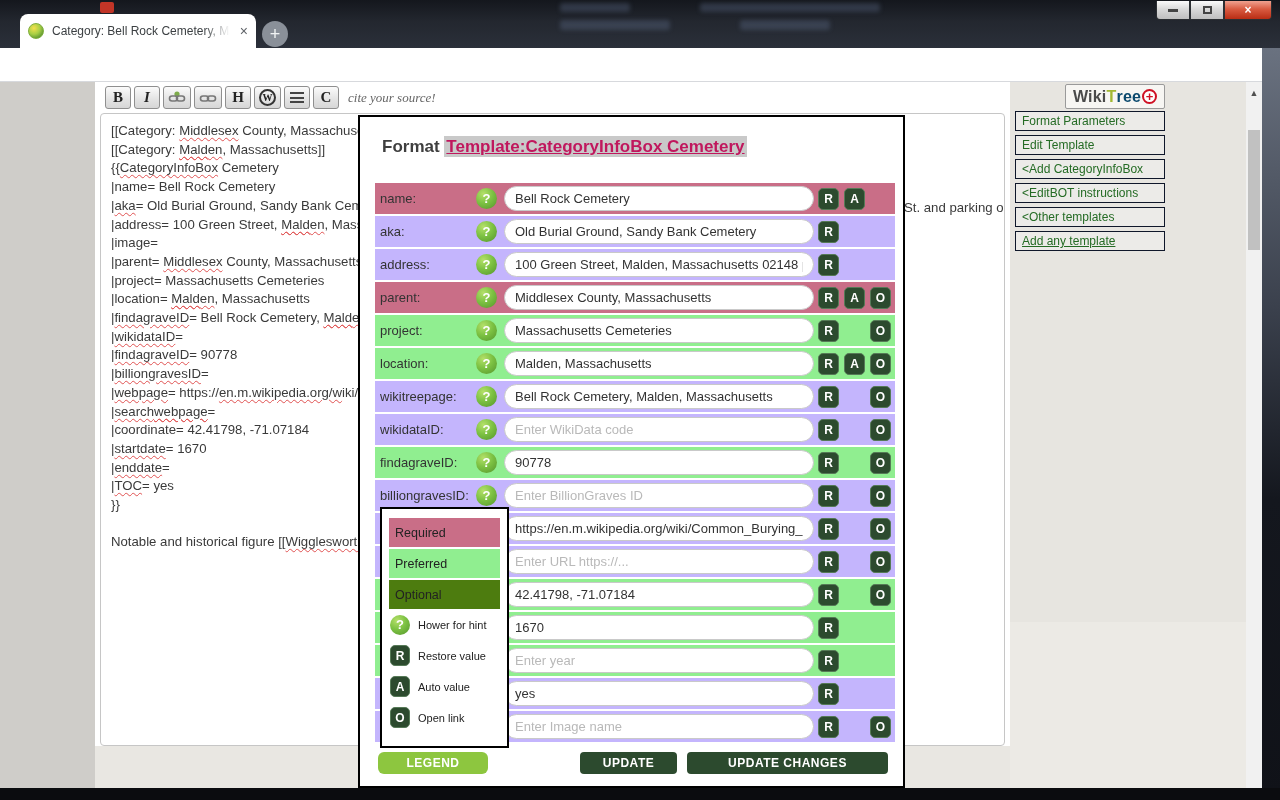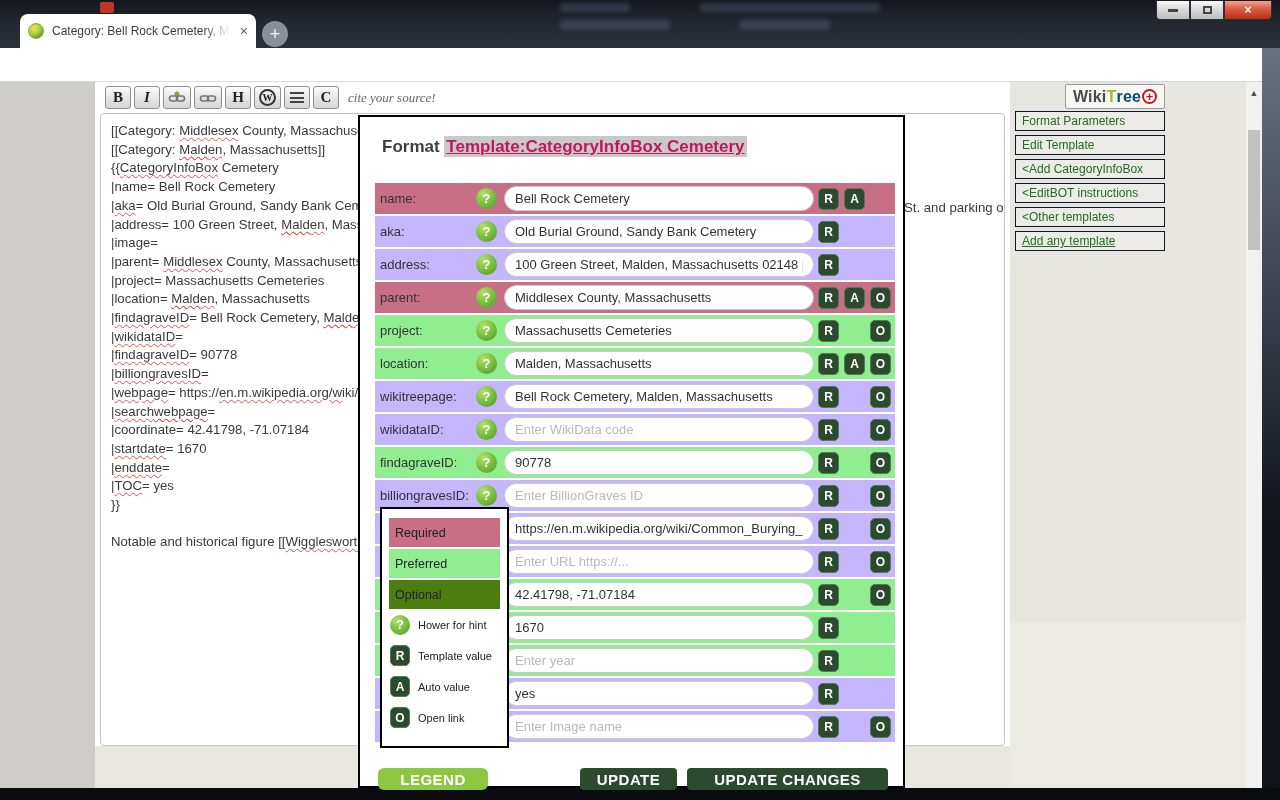--- a/index.html
+++ b/index.html
@@ -108,22 +108,22 @@
     background:radial-gradient(circle at 35% 28%, #b5e06a 0%, #7dc243 45%, #53942a 100%);
     color:#fff; font-weight:bold; font-size:13px; display:flex; align-items:center; justify-content:center; }
   .frow input { margin-left:7px; width:310px; height:25px; border:1px solid #c9c9c9; border-radius:13px; padding:0 10px;
     font-size:13px; color:#333; font-family:"Liberation Sans", sans-serif; outline:none; background:#fff; }
   .frow input::placeholder { color:#b9b9b9; }
   .slots { margin-left:auto; display:flex; gap:5px; padding-right:4px; }
   .mbtn { width:21px; height:22px; border-radius:5px; background:#2c4a2e; color:#fff; font-weight:bold; font-size:12px;
     display:flex; align-items:center; justify-content:center; border:1px solid #567a57; }
   .mbtn-empty { width:21px; height:22px; }
 
-  .m-footer-btn { position:absolute; height:22px; border-radius:6px; color:#fff; font-weight:bold; font-size:15px;
-    display:flex; align-items:center; justify-content:center; letter-spacing:.5px; border:none;margin-top:16px; }
+  .m-footer-btn { position:absolute; height:22px; border-radius:6px; color:#fff; font-weight:bold; font-size:12px;
+    display:flex; align-items:center; justify-content:center; letter-spacing:.5px; border:none; }
   .legend-btn { left:18px; top:635px; width:110px; background:#8dc63f; }
   .close-btn { left:220px; top:635px; width:97px; background:#2c4a2e; border-radius:4px; }
   .update-btn { left:327px; top:635px; width:201px; background:#2c4a2e; border-radius:4px; }
 
   
   .legend-pop { left:20px; top:390px; width:129px; height:241px; background:#fff; border:2px solid #000; z-index:60; position:absolute; }
   .sw { margin:2px 7px 0 7px; height:29px; display:flex; align-items:center; padding-left:6px; font-size:12.5px; color:#222; }
   .sw:first-child { margin-top:9px; }
   .sw.required { background:#c96e87; }
   .sw.preferred { background:#90ee90; }
@@ -465,21 +465,21 @@
     <div class="legend-pop" id="legend-pop">
         <div class="sw required">Required</div>
         <div class="sw preferred">Preferred</div>
         <div class="sw optional">Optional</div>
         <div class="li-row">
           <span class="help">?</span>
           <span class="li-label">Hower for hint</span>
         </div>
         <div class="li-row">
           <span class="mbtn">R</span>
-          <span class="li-label">Template value</span>
+          <span class="li-label">Restore value</span>
         </div>
         <div class="li-row">
           <span class="mbtn">A</span>
           <span class="li-label">Auto value</span>
         </div>
         <div class="li-row">
           <span class="mbtn">O</span>
           <span class="li-label">Open link</span>
         </div>
       </div>

